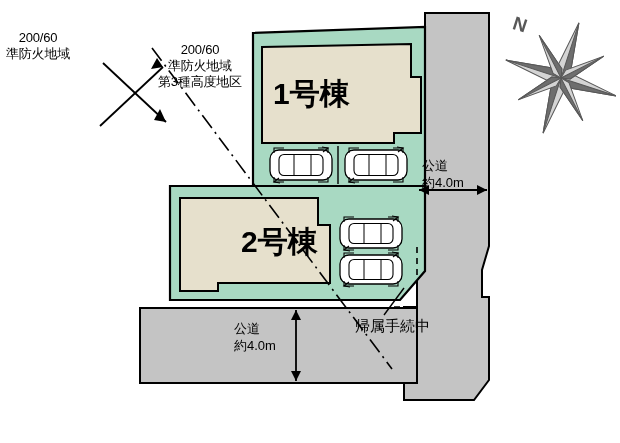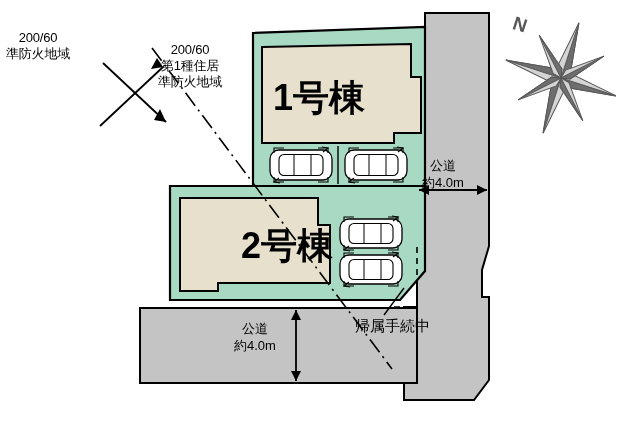--- a/index.html
+++ b/index.html
@@ -44,42 +44,42 @@
     top: 42px;
     text-align: center;
   }
   .zone-line { display: block; }
   .road-label {
     position: absolute;
     font-size: 13px;
     line-height: 17px;
     color: #000000;
     white-space: nowrap;
-    text-align: center;
+    text-align: left;
   }
   #road-label-east {
     left: 422px;
     top: 157px;
   }
   #road-label-south {
     left: 234px;
     top: 320px;
   }
   #kizoku-label {
     position: absolute;
     left: 355px;
     top: 318px;
     font-size: 15px;
     line-height: 16px;
     color: #000000;
     white-space: nowrap;
   }
   .bldg-label {
     position: absolute;
-    font-size: 36px;
+    font-size: 30px;
     font-weight: bold;
     color: #000000;
     white-space: nowrap;
     letter-spacing: 0px;
   }
   #bldg-label-1 {
     left: 273px;
     top: 74px;
   }
   #bldg-label-2 {
@@ -224,22 +224,22 @@
 
   </svg>
 
   <div class="zone-label" id="zone-label-left">
     <span class="zone-line">200/60</span>
     <span class="zone-line">準防火地域</span>
   </div>
 
   <div class="zone-label" id="zone-label-right">
     <span class="zone-line">200/60</span>
-    <span class="zone-line">第1種住居</span>
     <span class="zone-line">準防火地域</span>
+    <span class="zone-line">第3種高度地区</span>
   </div>
 
   <div class="bldg-label" id="bldg-label-1">1号棟</div>
   <div class="bldg-label" id="bldg-label-2">2号棟</div>
 
   <div class="road-label" id="road-label-east">
     <span class="zone-line">公道</span>
     <span class="zone-line">約4.0m</span>
   </div>
 

